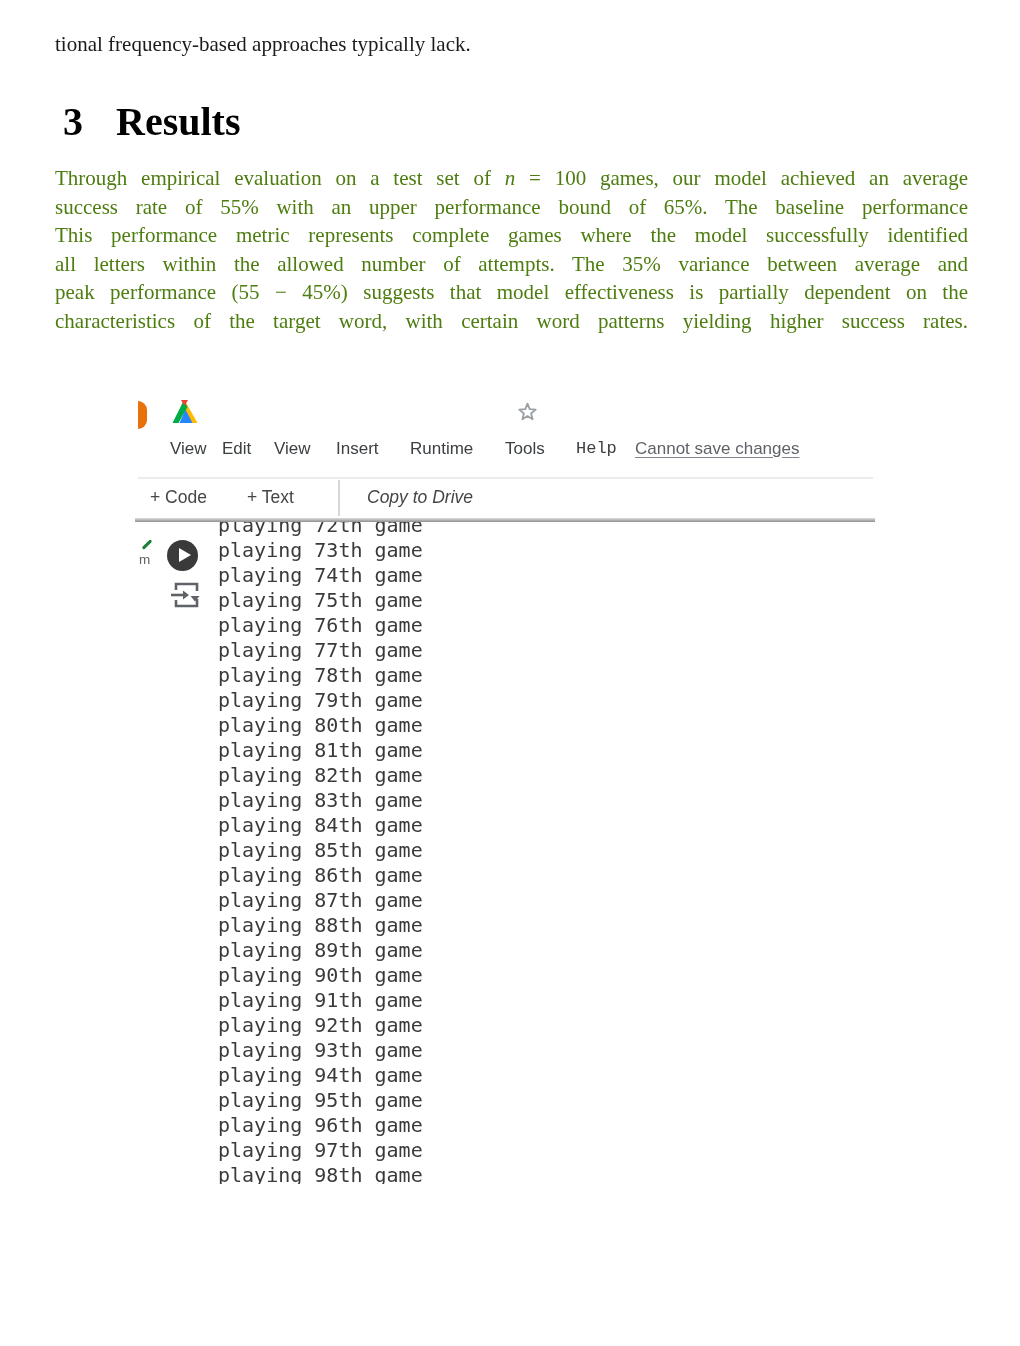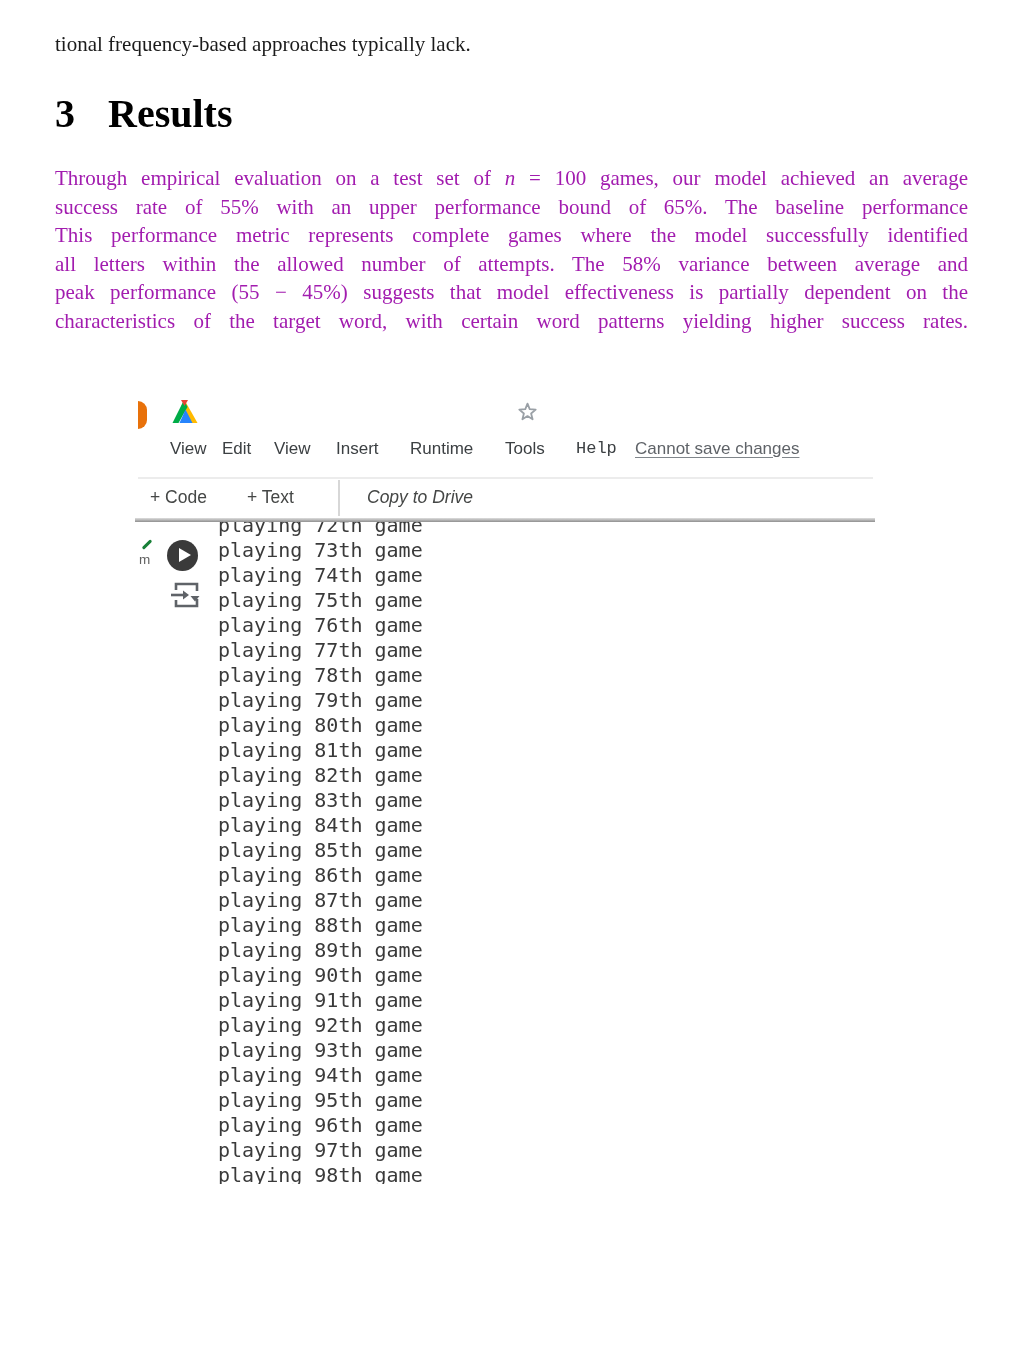--- a/index.html
+++ b/index.html
@@ -1,23 +1,23 @@
 <!DOCTYPE html>
 <html style="--logo-fragment-orange: #E8710A; --drive-yellow: #FFBA00; --drive-green: #00AC47; --drive-blue: #2684FC; --drive-red: #EA4335; --play-button: #3A3A3A; --exec-check-green: #188038; --save-status-gray: #5F6368;"><head>
 <meta charset="utf-8">
 <style>
   html,body{margin:0;padding:0;background:#fff;}
   .page{position:relative;width:1020px;height:1184px;background:#fff;overflow:hidden;
         font-family:"Liberation Serif",serif;color:#1b1b1b;}
 
   
   .intro{position:absolute;left:55px;top:32px;font-size:21px;}
-  .section-heading{position:absolute;left:55px;top:90px;margin:0;font-size:40px;font-weight:bold;color:#000;}
+  .section-heading{position:absolute;left:55px;top:90px;margin:8px;font-size:40px;font-weight:bold;color:#000;}
   .sec-num{margin-right:33px;}
-  .para{position:absolute;left:55px;top:164px;width:913px;font-size:21px;line-height:28.6px;color:#a21caf;}
+  .para{position:absolute;left:55px;top:164px;width:913px;font-size:21px;line-height:28.6px;color:#4d7c0f;}
   .para-line{text-align:justify;text-align-last:justify;}
   .mathvar{font-style:italic;}
 
   
   .colab{position:absolute;left:138px;top:394px;width:735px;height:852px;
          font-family:"Liberation Sans",sans-serif;}
   .logo-sliver{position:absolute;left:0;top:7px;width:9px;height:28px;
          background:var(--logo-fragment-orange,#E8710A);border-radius:0 10px 10px 0;}
   .drive-icon{position:absolute;left:33px;top:4px;width:28px;height:28px;}
   .nb-title{position:absolute;left:66px;top:3px;font-size:24px;color:#1f1f1f;letter-spacing:.2px;}
@@ -55,21 +55,21 @@
 
   <div class="intro">tional frequency-based approaches typically lack.</div>
 
   <h2 class="section-heading"><span class="sec-num">3</span><span class="sec-title">Results</span></h2>
 
   <div class="para">
     <div class="para-line"><span>Through empirical evaluation on a test set of </span><span class="mathvar">n</span><span> = 100 games, our model achieved an average</span></div>
     <div id="para-rest">
         <div class="para-line">success rate of 55% with an upper performance bound of 65%.  The baseline performance</div>
         <div class="para-line">This performance metric represents complete games where the model successfully identified</div>
-        <div class="para-line">all letters within the allowed number of attempts.  The 58% variance between average and</div>
+        <div class="para-line">all letters within the allowed number of attempts.  The 35% variance between average and</div>
         <div class="para-line">peak performance (55 − 45%) suggests that model effectiveness is partially dependent on the</div>
         <div class="para-line">characteristics of the target word, with certain word patterns yielding higher success rates.</div>
       </div>
   </div>
 
   <div class="colab">
 
     <div class="logo-sliver"></div>
 
     <svg class="drive-icon" viewBox="0 0 28 28">

